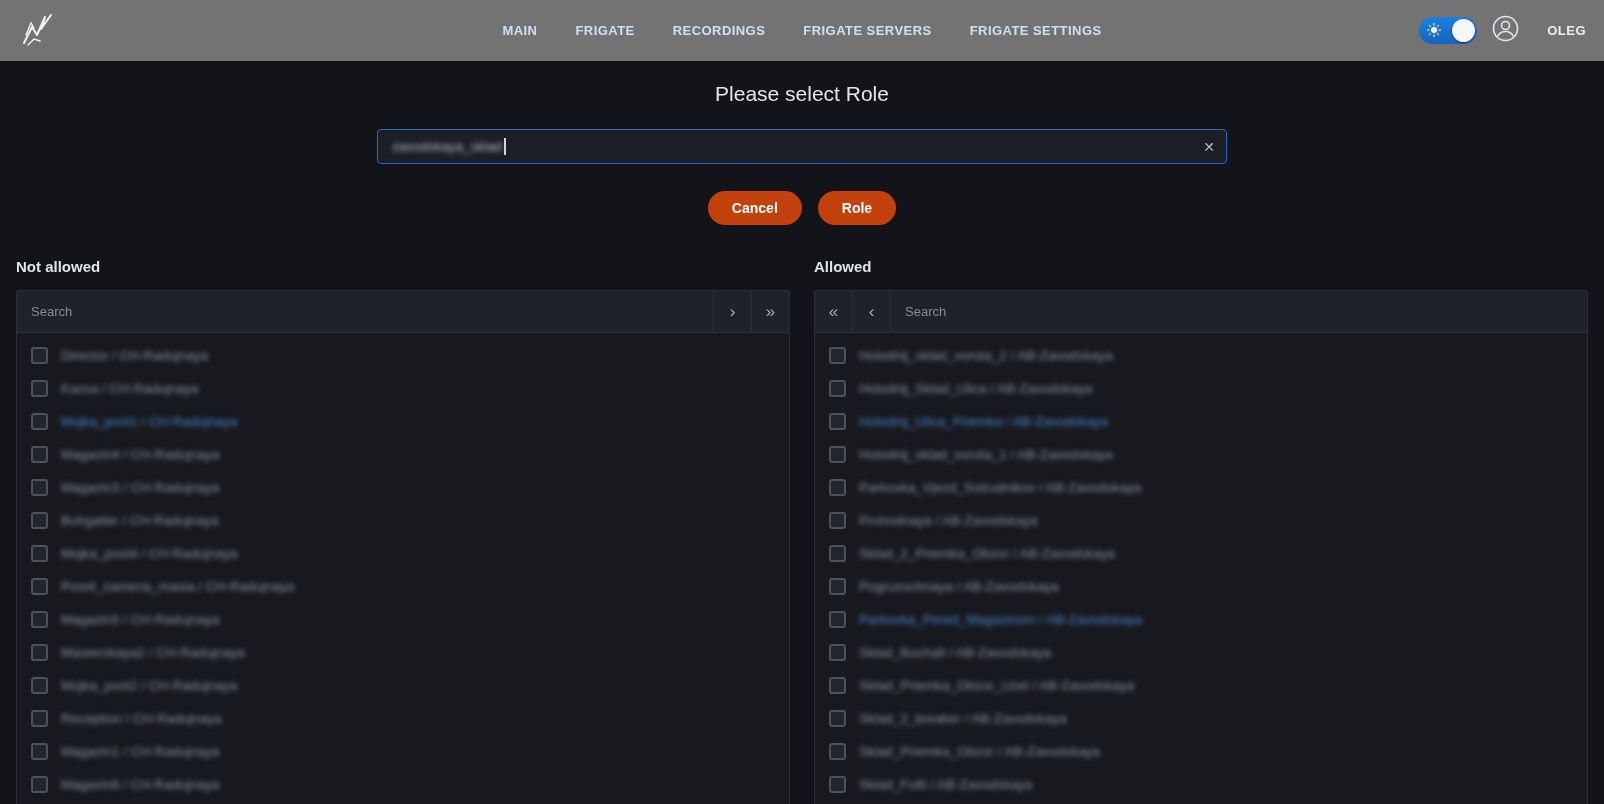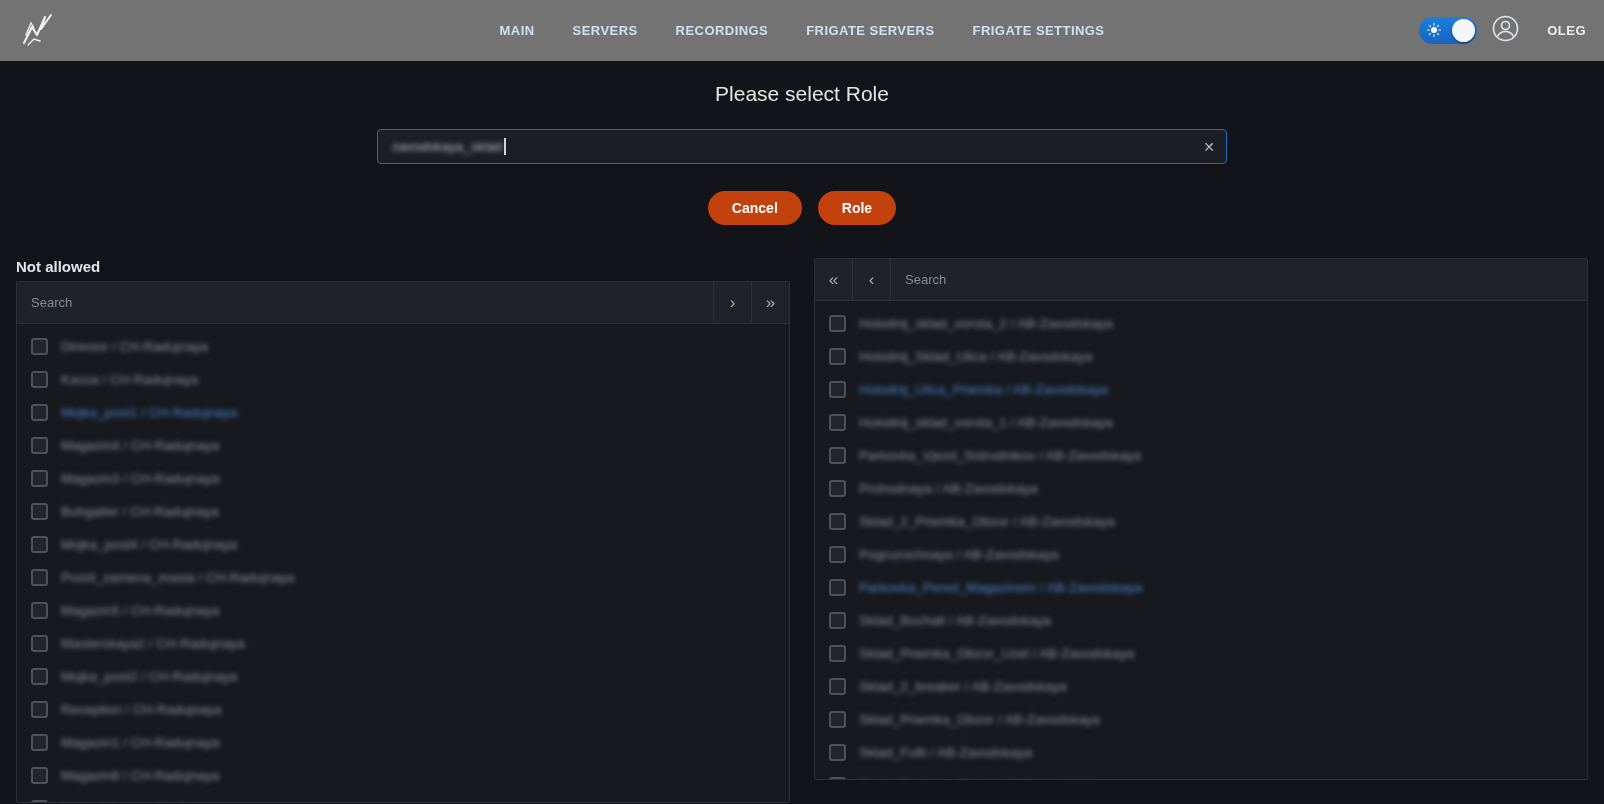--- a/index.html
+++ b/index.html
@@ -57,21 +57,21 @@
   .btn-row { margin-top: 27px; display: flex; justify-content: center; gap: 16px; }
   .btn {
     height: 34px; border: none; border-radius: 17px;
     background: #c2410c; color: #fff; font-size: 14px; font-weight: 700;
     padding: 0 24px; cursor: pointer; font-family: inherit;
   }
 
   
   .panels { margin-top: 33px; padding: 0 16px; display: flex; gap: 24px; }
   .col { flex: 1; min-width: 0; }
-  .col-title { color: #e0e3e7; font-size: 15px; font-weight: 700; margin-bottom: 6px; }
+  .col-title { color: #e0e3e7; font-size: 15px; font-weight: 700; margin-bottom: 15px; }
   .panel {
     border: 1px solid #2c2f35; background: #17191e; height: 522px;
     display: flex; flex-direction: column; border-radius: 2px; overflow: hidden;
   }
   .panel-header {
     height: 42px; flex-shrink: 0; background: #1f2228;
     border-bottom: 1px solid #2c2f35; display: flex; align-items: stretch;
   }
   .panel-search {
     flex: 1; background: transparent; border: none; outline: none;
@@ -106,21 +106,21 @@
         <path d="M6 34 L14 18 L19 26 L27 8 L23 20 L33 6" stroke="#f2f4f6" stroke-width="2" stroke-linecap="round" stroke-linejoin="round"></path>
         <path d="M8 26 L13 14 L16 19" stroke="#f2f4f6" stroke-width="1.4" stroke-linecap="round"></path>
         <path d="M10 36 L16 30 L22 32" stroke="#f2f4f6" stroke-width="1.4" stroke-linecap="round"></path>
       </svg>
     </span>
   </div>
   <div class="nav-center">
 
       <span class="nav-link">MAIN</span>
 
-      <span class="nav-link">SERVERS</span>
+      <span class="nav-link">FRIGATE</span>
 
       <span class="nav-link">RECORDINGS</span>
 
       <span class="nav-link">FRIGATE SERVERS</span>
 
       <span class="nav-link">FRIGATE SETTINGS</span>
     </div>
   <div class="nav-right">
     <div class="toggle">
       <span class="sun">
@@ -250,20 +250,21 @@
 
           <div class="list-row">
             <span class="checkbox"></span>
             <span class="item-label">Sklad_Mjagkij / Ch-Fabrichnaya</span>
           </div>
         </div>
     </div>
   </div>
 
   <div class="col">
+    <div class="col-title">Allowed</div>
     <div class="panel">
       <div class="panel-header right-actions">
         <span class="chev">«</span>
         <span class="chev">‹</span>
         <input class="panel-search" placeholder="Search" style="">
       </div>
       <div class="panel-list">
 
           <div class="list-row">
             <span class="checkbox"></span>

